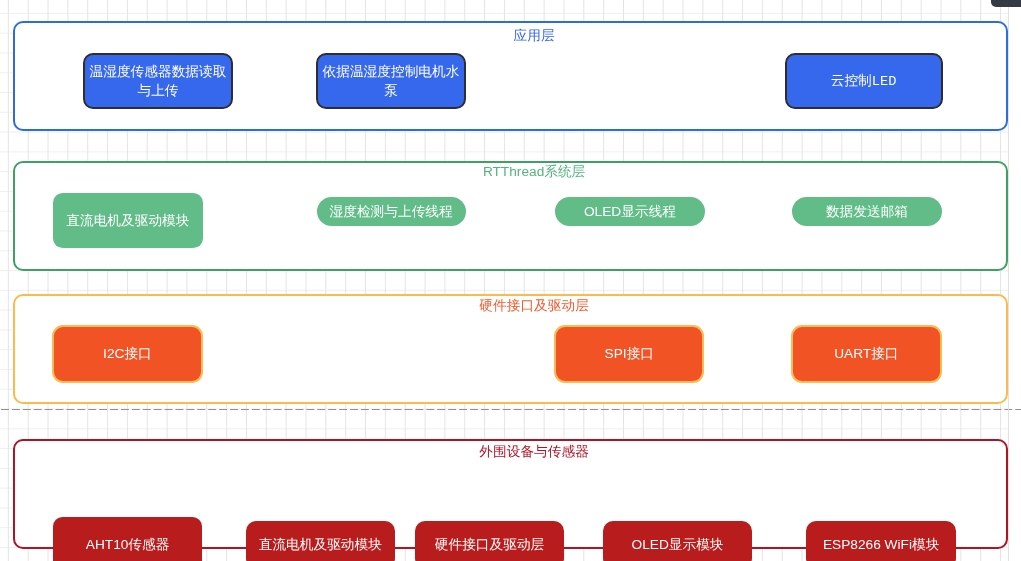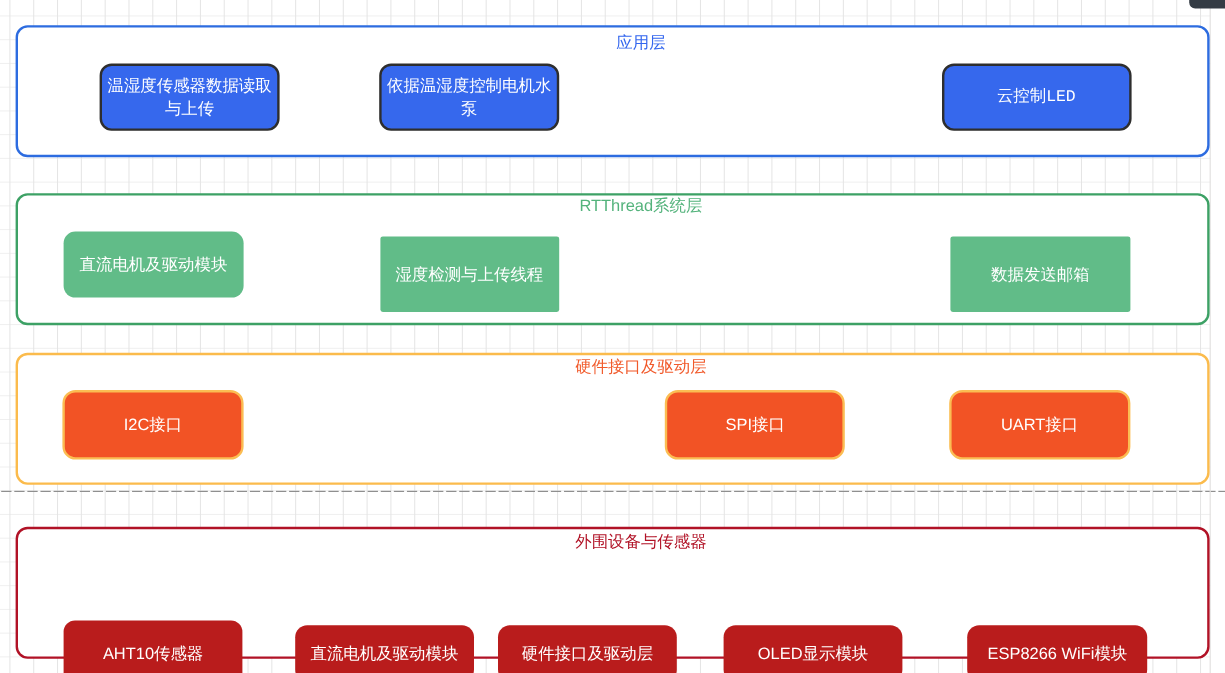--- a/index.html
+++ b/index.html
@@ -50,21 +50,21 @@
   .node-hal.n2{left:300.6px; width:150.5px;}
   .node-hal.n3{left:539.6px; width:150.3px;}
   .node-hal.n4{left:776.4px; width:150.7px;}
   .node.p1{left:38.1px;  width:149.8px;}
   .node.p2{left:231.1px; width:149.3px;}
   .node.p3{left:400.2px; width:149.5px;}
   .node.p4{left:588.0px; width:149.9px;}
   .node.p5{left:791.9px; width:149.4px;}
 
   .node-app{top:29.5px; height:56.5px; background:#3668ED; border:2px solid #2E2E2E; border-radius:10px;}
-  .node-rt {top:34.8px; height:63px; background:#61BC88; border-radius:2px;}
+  .node-rt {top:34.8px; height:29px; background:#61BC88; border-radius:17px;}
   .node-hal{top:29.2px; height:58.2px; background:#F25325; border:2.6px solid #FBBD53; border-radius:11px;}
   .node-per{top:34.1px; height:47.8px; background:#b91c1c; border-radius:10px;margin-top:46px;}
   
   .node-rt.n1 {top:30.3px; height:55.4px; border-radius:9.8px;}
   .node-per.p1{top:30.3px; height:55.8px; border-radius:9.5px;}
 
   .topbar-chip{position:absolute;left:991px;top:-18px;width:40px;height:24.6px;
     background:#343B44;border-radius:0 0 5px 5px;}
 </style>
 </head>
@@ -79,20 +79,21 @@
     <div class="layer-title">应用层</div>
     <div class="node node-app n1">温湿度传感器数据读取与上传</div>
     <div class="node node-app n2">依据温湿度控制电机水泵</div>
     <div class="node node-app n4">云控制LED</div>
   </div>
 
   <div class="layer layer-rt">
     <div class="layer-title">RTThread系统层</div>
     <div class="node node-rt n1">直流电机及驱动模块</div>
     <div class="node node-rt n2">湿度检测与上传线程</div>
+    <div class="node node-rt n3">OLED显示线程</div>
     <div class="node node-rt n4">数据发送邮箱</div>
   </div>
 
   <div class="layer layer-hal">
     <div class="layer-title">硬件接口及驱动层</div>
     <div class="node node-hal n1">I2C接口</div>
     <div class="node node-hal n3">SPI接口</div>
     <div class="node node-hal n4">UART接口</div>
   </div>
 

